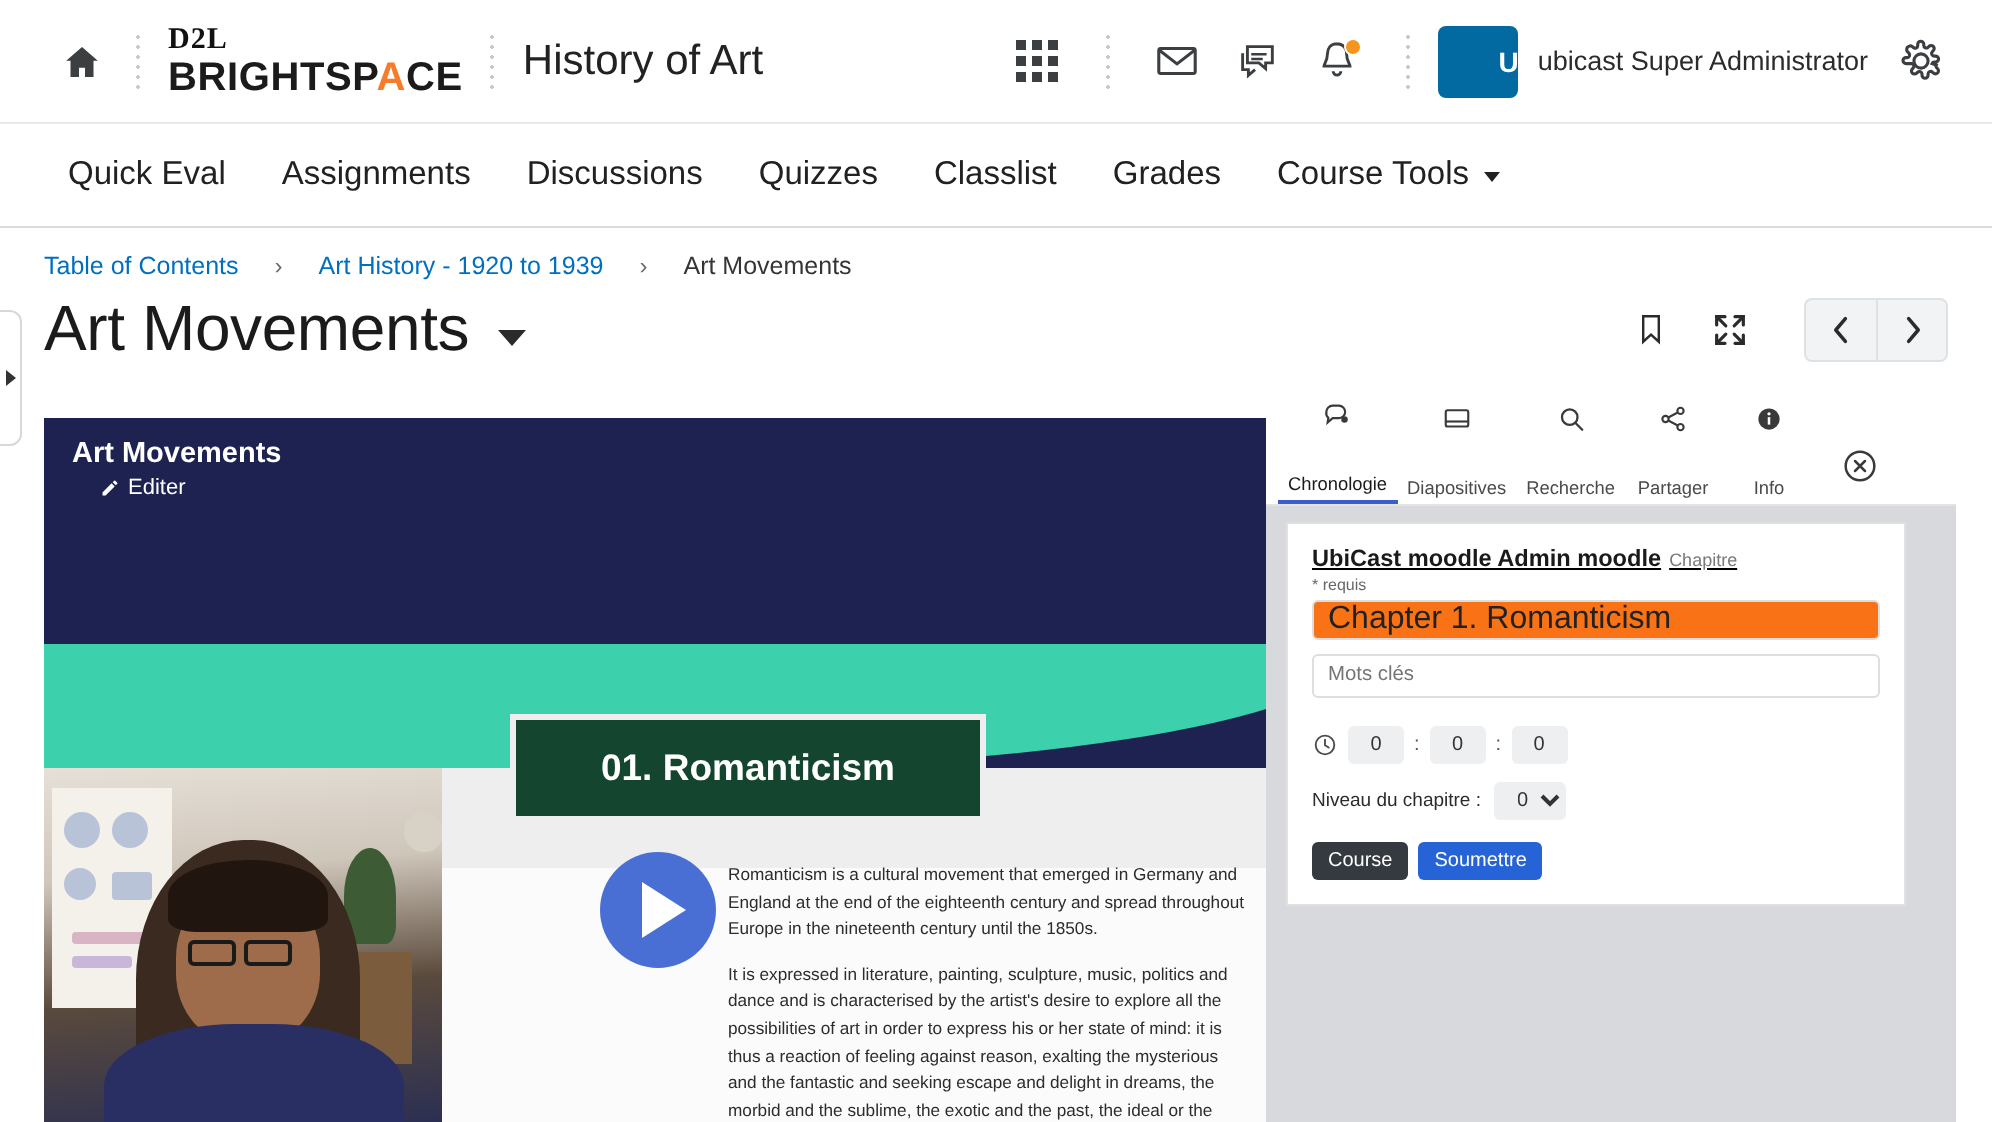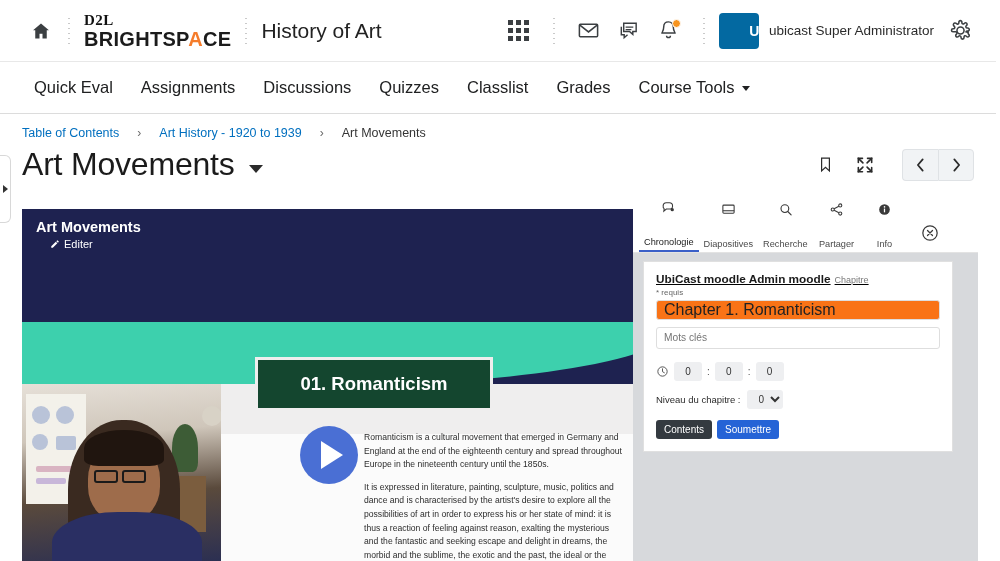--- a/index.html
+++ b/index.html
@@ -483,21 +483,21 @@
           <span class="tcolon">:</span>
           <input class="tfield" type="text" value="0" style="">
         </div>
 
         <div class="levelrow">
           <span class="levellabel">Niveau du chapitre :</span>
           <select class="lvlselect"><option value="0">0</option><option value="1">1</option><option value="2">2</option><option value="3">3</option></select>
         </div>
 
         <div class="btnrow">
-          <button class="btn btn-cancel">Contents</button>
+          <button class="btn btn-cancel">Course</button>
           <button class="btn btn-submit">Soumettre</button>
         </div>
       </div>
 
       <div class="panel-strip"></div>
     </div>
   </div>
 </div>
 
 </body></html>

